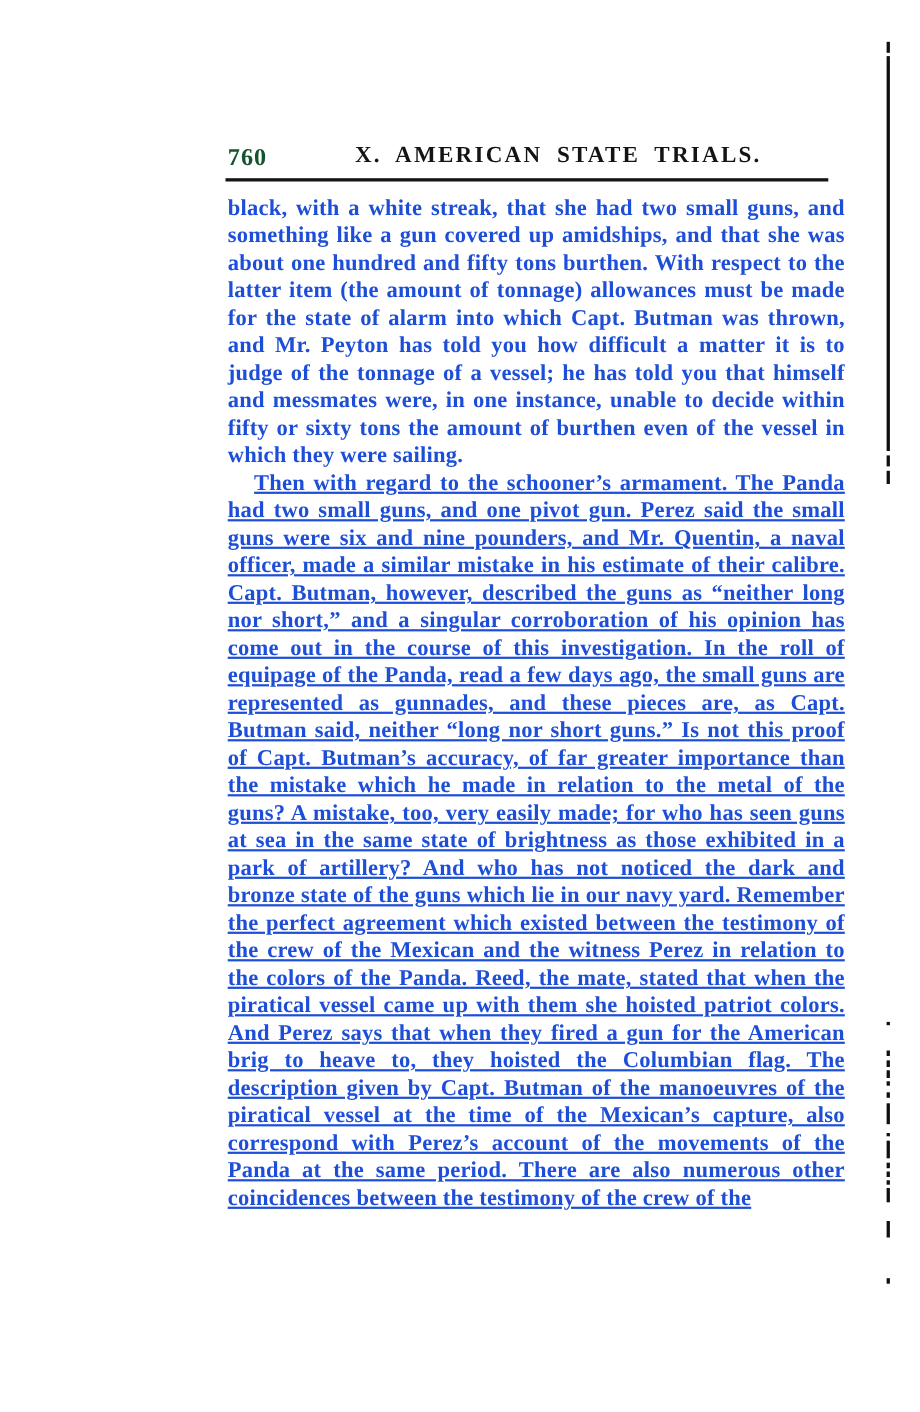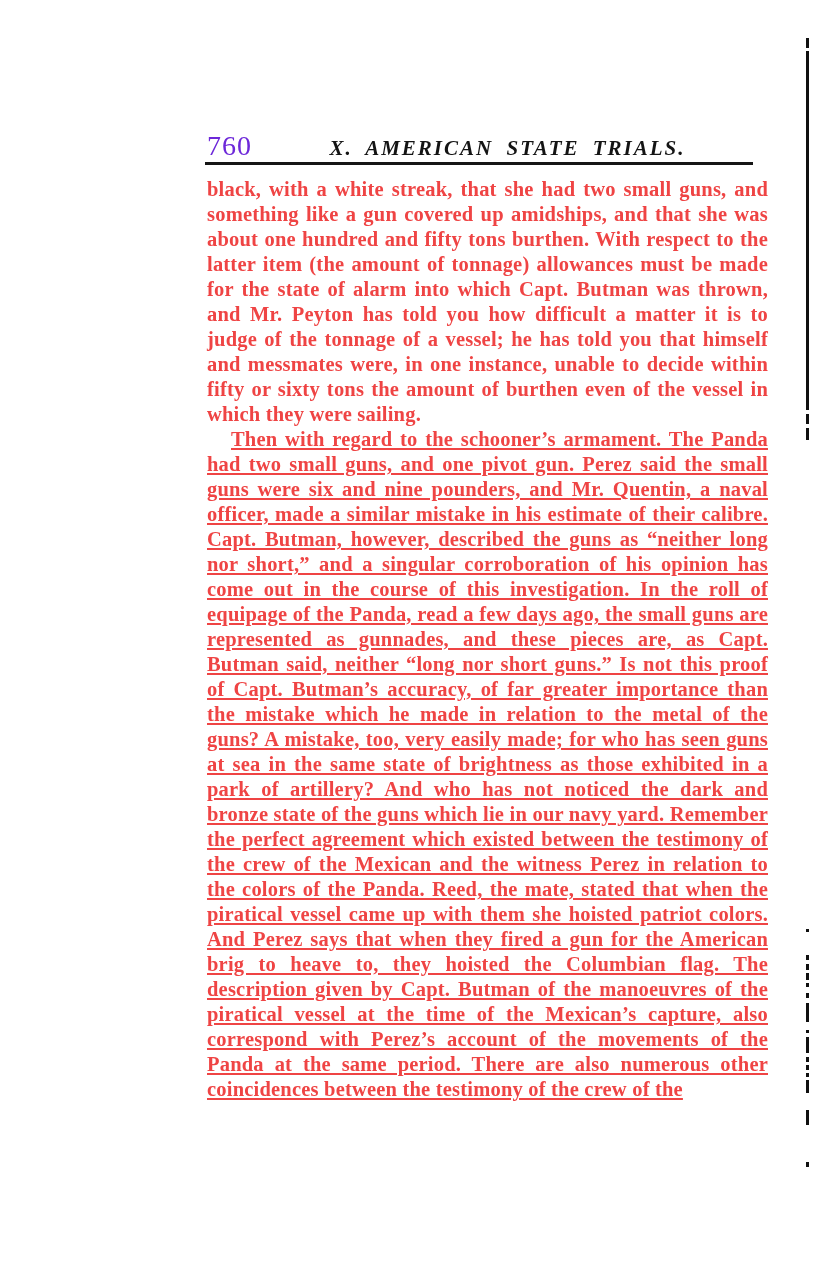--- a/index.html
+++ b/index.html
@@ -25,39 +25,37 @@
     position: absolute;
     left: 207px;
     top: 128px;
     width: 561px;
     height: 30px;
   }
   .page-number {
     position: absolute;
     left: 0;
     top: 2px;
-    font-size: 28px;
-    font-weight: normal;
+    font-size: 22px;
+    font-weight: bold;
     letter-spacing: 1px;
-    color: #6d28d9;
+    color: #14532d;
   }
   .running-head {
     position: absolute;
     left: 60px;
     right: 20px;
     top: 0;
     text-align: center;
     font-size: 21px;
     font-weight: bold;
-    font-style: italic;
     letter-spacing: 2px;
     word-spacing: 6px;
     color: #141414;
     white-space: nowrap;
-    margin-top: 8px;
   }
   .header-rule {
     position: absolute;
     left: 205px;
     top: 162px;
     width: 548px;
     height: 3px;
     background: #151515;
   }
   
@@ -66,21 +64,21 @@
     left: 207px;
     top: 177px;
     width: 561px;
   }
   .para {
     margin: 0;
     font-size: 20.5px;
     line-height: 25px;
     font-weight: bold;
     text-align: justify;
-    color: #ef4444;
+    color: #1d4ed8;
     letter-spacing: 0.2px;
   }
   .para.indent {
     text-indent: 24px;
     text-decoration: underline;
   }
   
   .edge-mark {
     position: absolute;
     left: 806px;

